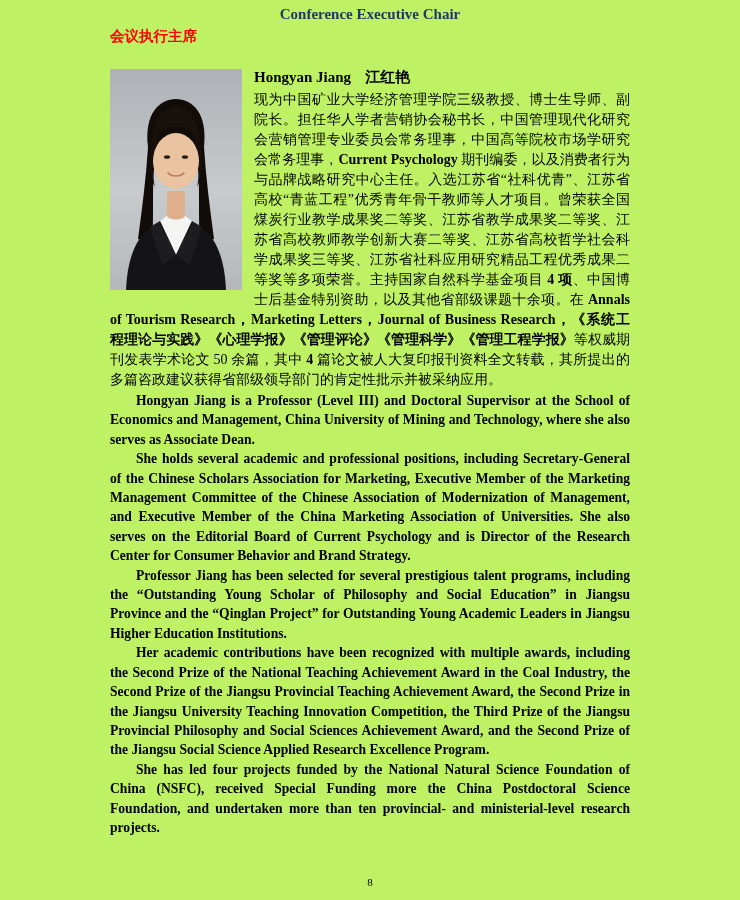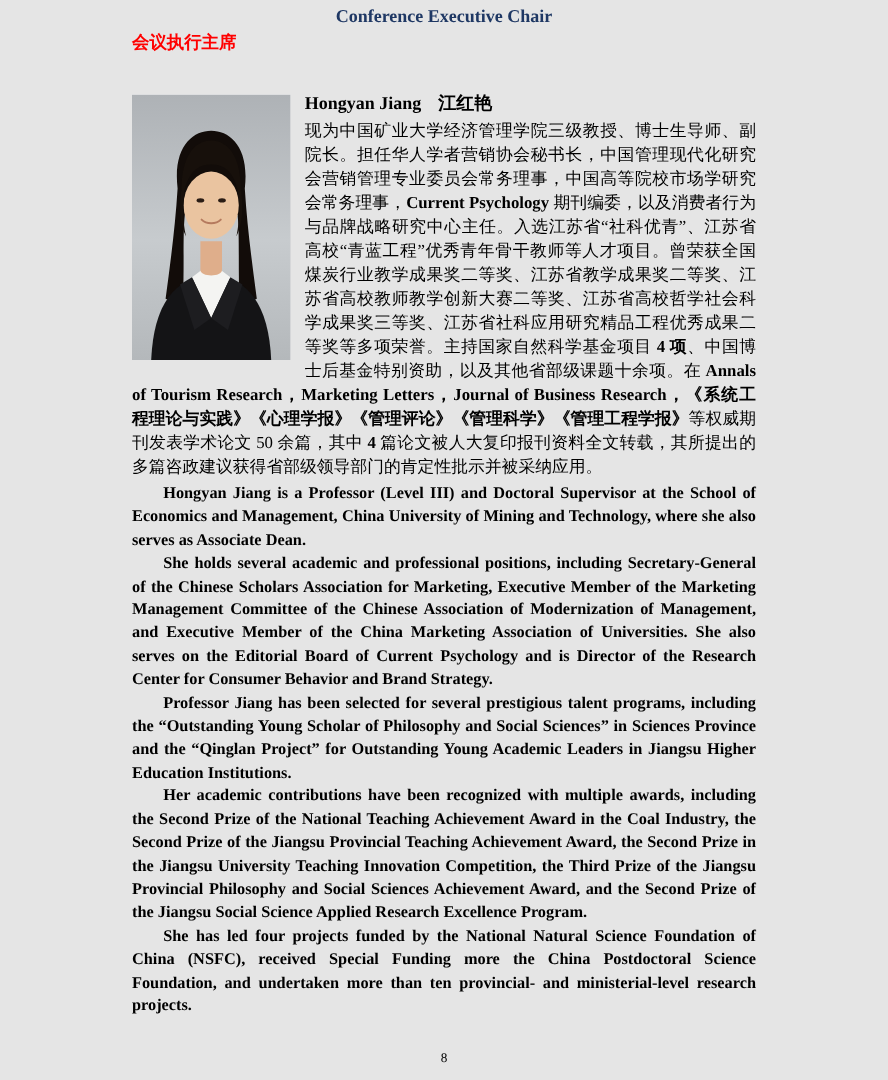--- a/index.html
+++ b/index.html
@@ -5,21 +5,21 @@
   html, body {
     margin: 0;
     padding: 0;
     background: #ffffff;
   }
   .page {
     position: relative;
     width: 740px;
     height: 900px;
     margin: 0 auto;
-    background: #e5e5e5;
+    background: #bef264;
     box-sizing: border-box;
     padding: 5px 110px 0 110px;
     overflow: hidden;
     font-family: "Liberation Serif", "DejaVu Serif", serif;
     color: #000000;
   }
   .title-en {
     text-align: center;
     font-weight: bold;
     font-size: 15px;
@@ -28,21 +28,21 @@
   }
   .title-zh {
     text-align: left;
     font-weight: bold;
     font-size: 14.5px;
     line-height: 19px;
     color: #FF0000;
     margin-top: 3px;
   }
   .bio-block {
-    margin-top: 30px;
+    margin-top: 20px;
   }
   .bio-block::after {
     content: "";
     display: block;
     clear: both;
   }
   .photo {
     float: left;
     width: 132px;
     height: 221px;
@@ -136,20 +136,20 @@
     <div class="name-line">
       <span>Hongyan Jiang</span><span class="name-zh">江红艳</span>
     </div>
 
     <div class="bio-zh"><span>现为中国矿业大学经济管理学院三级教授、博士生导师、副院长。担任华人学者营销协会秘书长，中国管理现代化研究会营销管理专业委员会常务理事，中国高等院校市场学研究会常务理事，</span><span style="font-weight: bold;">Current Psychology </span><span>期刊编委，以及消费者行为与品牌战略研究中心主任。入选江苏省“社科优青”、江苏省高校“青蓝工程”优秀青年骨干教师等人才项目。曾荣获全国煤炭行业教学成果奖二等奖、江苏省教学成果奖二等奖、江苏省高校教师教学创新大赛二等奖、江苏省高校哲学社会科学成果奖三等奖、江苏省社科应用研究精品工程优秀成果二等奖等多项荣誉。主持国家自然科学基金项目 </span><span style="font-weight: bold;">4 项</span><span>、中国博士后基金特别资助，以及其他省部级课题十余项。在 </span><span style="font-weight: bold;">Annals of Tourism Research，Marketing Letters，Journal of Business Research，《系统工程理论与实践》《心理学报》《管理评论》《管理科学》《管理工程学报》</span><span>等权威期刊发表学术论文 50 余篇，其中 </span><span style="font-weight: bold;">4</span><span> 篇论文被人大复印报刊资料全文转载，其所提出的多篇咨政建议获得省部级领导部门的肯定性批示并被采纳应用。</span></div>
   </div>
 
   <div class="bio-en">
       <p style="font-weight: bold;">Hongyan Jiang is a Professor (Level III) and Doctoral Supervisor at the School of Economics and Management, China University of Mining and Technology, where she also serves as Associate Dean.</p>
       <p style="font-weight: bold;">She holds several academic and professional positions, including Secretary-General of the Chinese Scholars Association for Marketing, Executive Member of the Marketing Management Committee of the Chinese Association of Modernization of Management, and Executive Member of the China Marketing Association of Universities. She also serves on the Editorial Board of Current Psychology and is Director of the Research Center for Consumer Behavior and Brand Strategy.</p>
-      <p style="font-weight: bold;">Professor Jiang has been selected for several prestigious talent programs, including the “Outstanding Young Scholar of Philosophy and Social Sciences” in Sciences Province and the “Qinglan Project” for Outstanding Young Academic Leaders in Jiangsu Higher Education Institutions.</p>
+      <p style="font-weight: bold;">Professor Jiang has been selected for several prestigious talent programs, including the “Outstanding Young Scholar of Philosophy and Social Education” in Jiangsu Province and the “Qinglan Project” for Outstanding Young Academic Leaders in Jiangsu Higher Education Institutions.</p>
       <p style="font-weight: bold;">Her academic contributions have been recognized with multiple awards, including the Second Prize of the National Teaching Achievement Award in the Coal Industry, the Second Prize of the Jiangsu Provincial Teaching Achievement Award, the Second Prize in the Jiangsu University Teaching Innovation Competition, the Third Prize of the Jiangsu Provincial Philosophy and Social Sciences Achievement Award, and the Second Prize of the Jiangsu Social Science Applied Research Excellence Program.</p>
       <p style="font-weight: bold;">She has led four projects funded by the National Natural Science Foundation of China (NSFC), received Special Funding more the China Postdoctoral Science Foundation, and undertaken more than ten provincial- and ministerial-level research projects.</p>
     </div>
 
   <div class="page-number">8</div>
 
 </div>
 
 </body></html>

